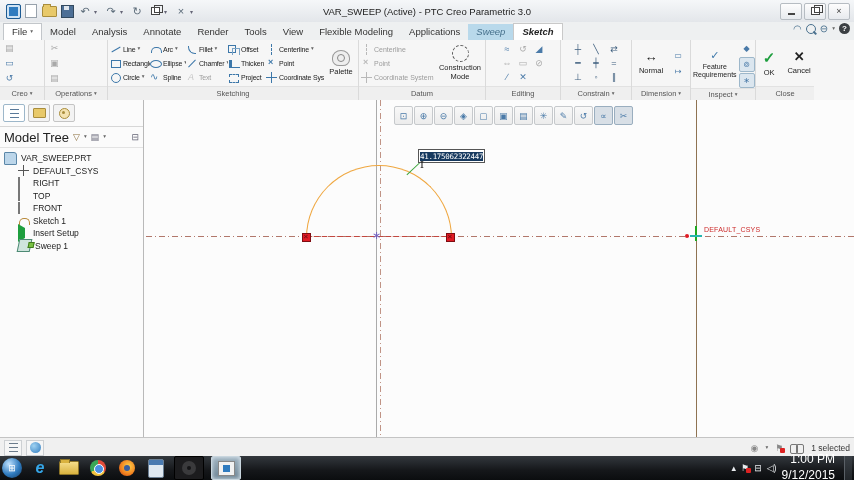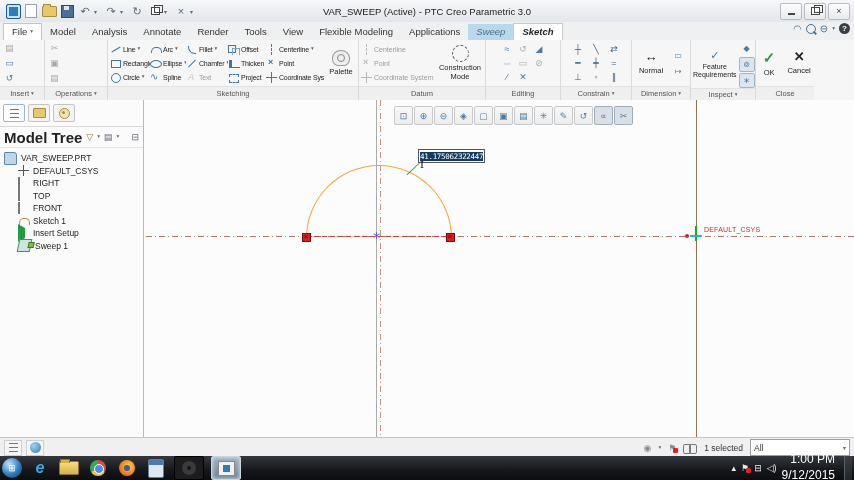--- a/index.html
+++ b/index.html
@@ -98,21 +98,21 @@
   #navtabs{height:22px;display:flex;align-items:center;gap:3px;padding:2px 3px;border-bottom:1px solid #d7d7d7}
   .navtab{width:20px;height:16px;border:1px solid #c4c4c4;background:#f3f3f3;border-radius:2px;
           display:flex;align-items:center;justify-content:center}
   .navtab.on{background:#fff;border-color:#9db7ca}
   .i-navtree{width:9px;height:9px;background:
      repeating-linear-gradient(#5a7a9a 0 1.5px,transparent 1.5px 4px)}
   .i-navfold{width:11px;height:8px;background:#e8c96a;border:1px solid #a98d3c;border-radius:1px}
   .i-navfav{width:9px;height:9px;border:1px solid #a98d3c;border-radius:50%;background:#f4e2b0;position:relative}
   .i-navfav:before{content:"";position:absolute;left:2.5px;top:2.5px;width:3px;height:3px;background:#a98d3c;border-radius:50%}
   #navheader{height:20px;display:flex;align-items:center;gap:4px;padding:0 4px;border-bottom:1px solid #e3e3e3}
-  #navheader .hname{font-size:15px;color:#222;font-weight:bold;flex:none}
+  #navheader .hname{font-size:13px;color:#222;font-weight:normal;flex:none}
   .hico{font-size:9px;color:#8a6d3b}
   .hico2{font-size:9px;color:#667}
   #tree{padding:4px 0 0 4px}
   .trow{display:flex;align-items:center;gap:4px;height:12.5px;font-size:8.5px;color:#222;white-space:nowrap}
   .tico{flex:none;width:11px;height:11px;position:relative}
   .tico-part{background:#bcd6ea;border:1px solid #5b87a8;border-radius:1px 3px 1px 1px}
   .tico-csys:before{content:"";position:absolute;left:5px;top:0;height:11px;border-left:1.2px solid #555}
   .tico-csys:after{content:"";position:absolute;top:5px;left:0;width:11px;border-top:1.2px solid #555}
   .tico-plane{width:10px;height:6px;border:1.2px solid #777;transform:skewX(-30deg);margin-top:2px}
   .tico-sketch:before{content:"";position:absolute;left:1px;top:3px;width:9px;height:6px;border:1.3px solid #b98a3c;border-bottom:none;border-radius:5px 5px 0 0}
@@ -261,21 +261,21 @@
 
   <div class="rgroup" style="width:44px">
     <div class="rbody">
       <div class="colstack">
         <span class="sbtn gray">▤</span>
         <span class="sbtn">▭</span>
         <span class="sbtn">↺</span>
       </div>
     </div>
     <div class="rlabel">
-      <span>Insert</span>
+      <span>Creo</span>
         <span class="caret">▾</span>
     </div>
   </div>
 
 
   <div class="rgroup" style="width:62px">
     <div class="rbody">
       <div class="colstack">
         <span class="sbtn gray">✂</span>
         <span class="sbtn gray">▣</span>
@@ -589,24 +589,20 @@
     </span>
   <span class="stbtn">
       <span class="i-globe"></span>
     </span>
   <div id="status-right">
     <span>◉</span>
     <span class="caret">▾</span>
     <span class="flagbad">⚑</span>
     <span class="i-binoc"></span>
     <span id="sel-count">1 selected</span>
-    <div id="filterbox">
-      <span>All</span>
-      <span class="caret">▾</span>
-    </div>
   </div>
 </div>
 
 <div id="taskbar">
   <span class="orb">⊞</span>
   <span class="tbico">
       <span class="ie">e</span>
     </span>
   <span class="tbico">
       <span class="tb-folder"></span>

